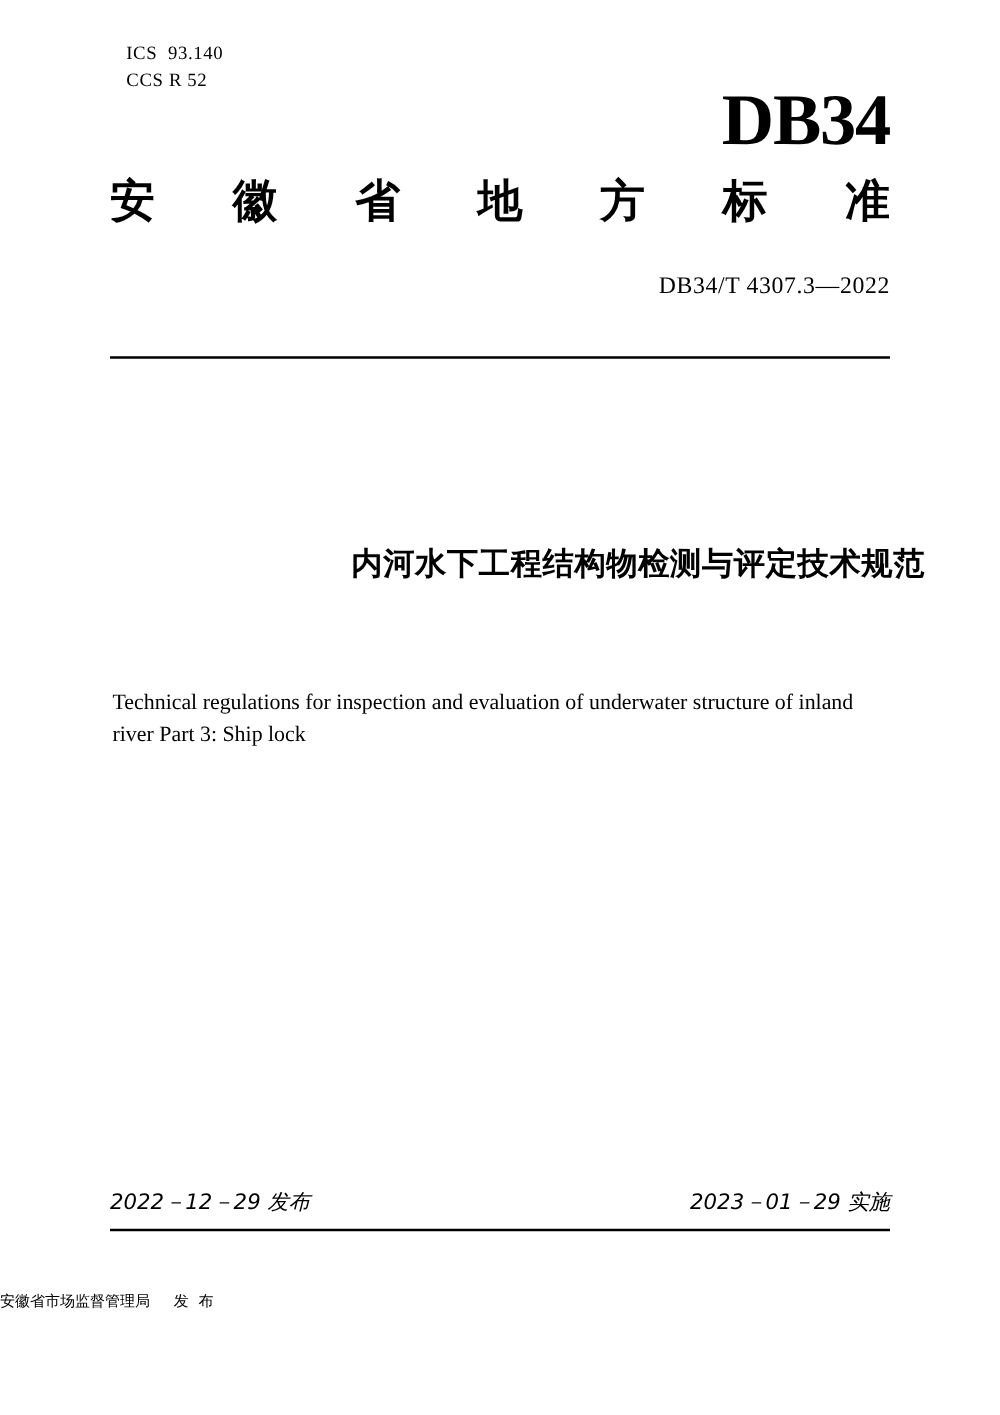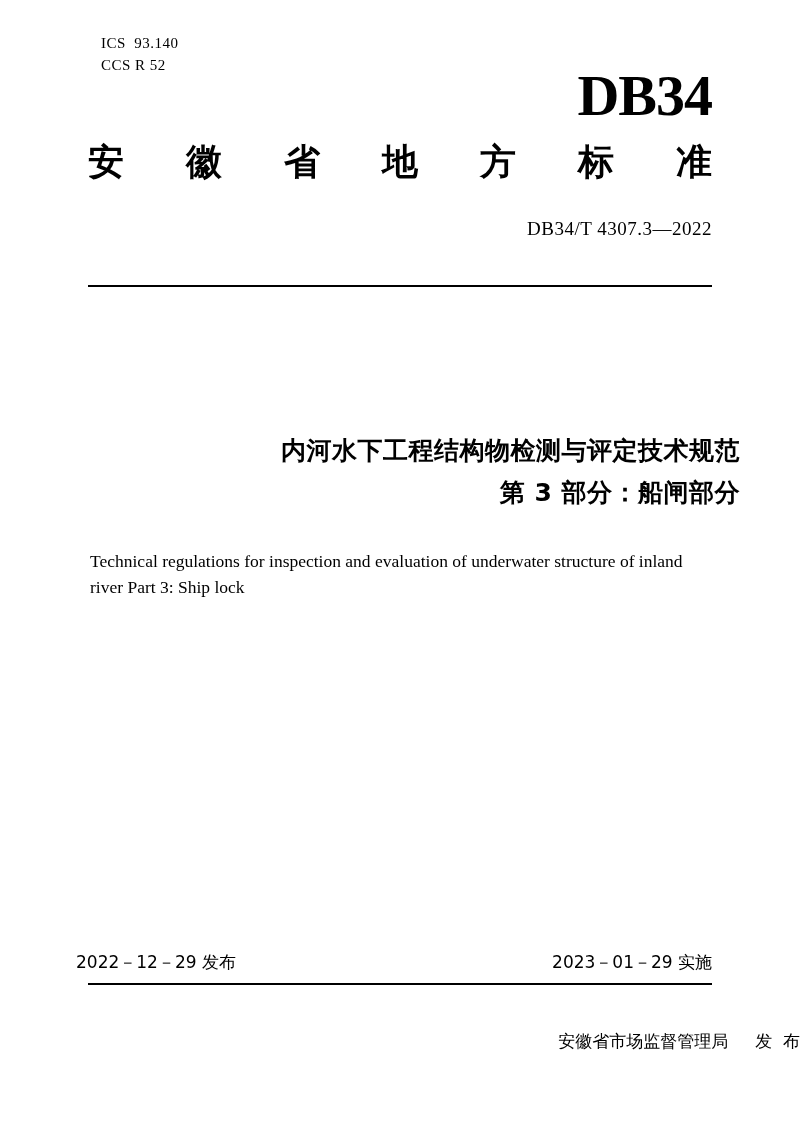--- a/index.html
+++ b/index.html
@@ -112,28 +112,29 @@
     top: 548px;
     text-align: left;
     font-family: "Liberation Serif", serif;
     font-size: 17.5px;
     line-height: 26px;
   }
 
   
   .dates {
     position: absolute;
-    left: 76px;
+    left: 88px;
     right: 88px;
     top: 950px;
     display: flex;
     justify-content: space-between;
     font-family: "DejaVu Sans", sans-serif;
     font-size: 17px;
     line-height: 24px;
+    font-style: italic;
   }
   .dates .issue-date,
   .dates .effective-date {
     white-space: pre;
   }
 
   
   .rule-bottom {
     position: absolute;
     left: 88px;
@@ -141,23 +142,23 @@
     top: 983px;
     border-top: 2.5px solid #000;
   }
 
   
   .publisher {
     position: absolute;
     left: 0;
     right: 0;
     top: 1028px;
-    text-align: right;
-    font-family: "DejaVu Sans", sans-serif;
-    font-size: 17px;
+    text-align: left;
+    font-family: "DejaVu Sans", sans-serif;
+    font-size: 12px;
     line-height: 26px;
     white-space: pre;
   }
 </style>
 </head>
 <body>
 
 <div class="page">
 
   <div class="codes">
@@ -176,21 +177,20 @@
     <span>标</span>
     <span>准</span>
   </div>
 
   <div class="std-number">DB34/T 4307.3—2022</div>
 
   <div class="rule-top"></div>
 
   <div class="doc-title">
     <span>内河水下工程结构物检测与评定技术规范</span>
-    <span class="line2">第 3 部分：船闸部分</span>
   </div>
 
   <div class="doc-subtitle">
     <span>Technical regulations for inspection and evaluation of underwater structure of inland</span>
     <span>river    Part 3: Ship lock</span>
   </div>
 
   <div class="dates">
     <div class="issue-date">2022－12－29 发布</div>
     <div class="effective-date">2023－01－29 实施</div>

